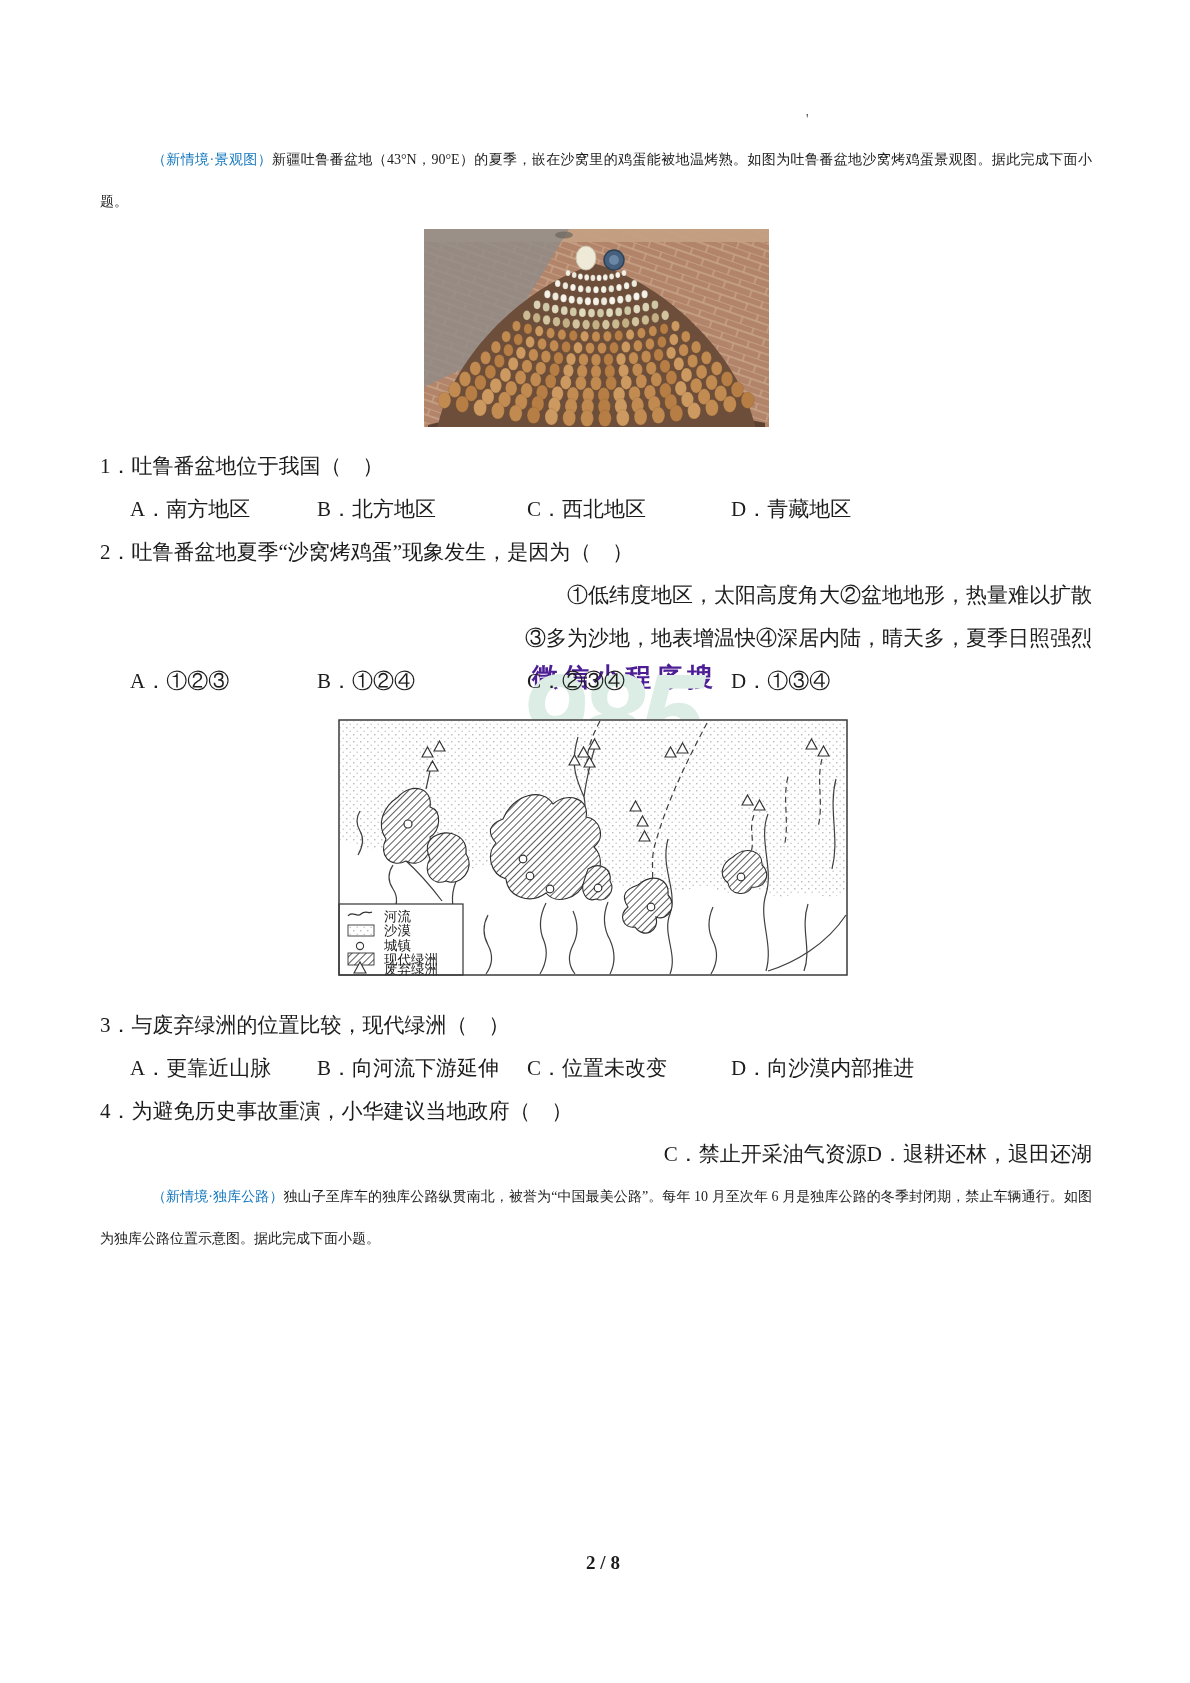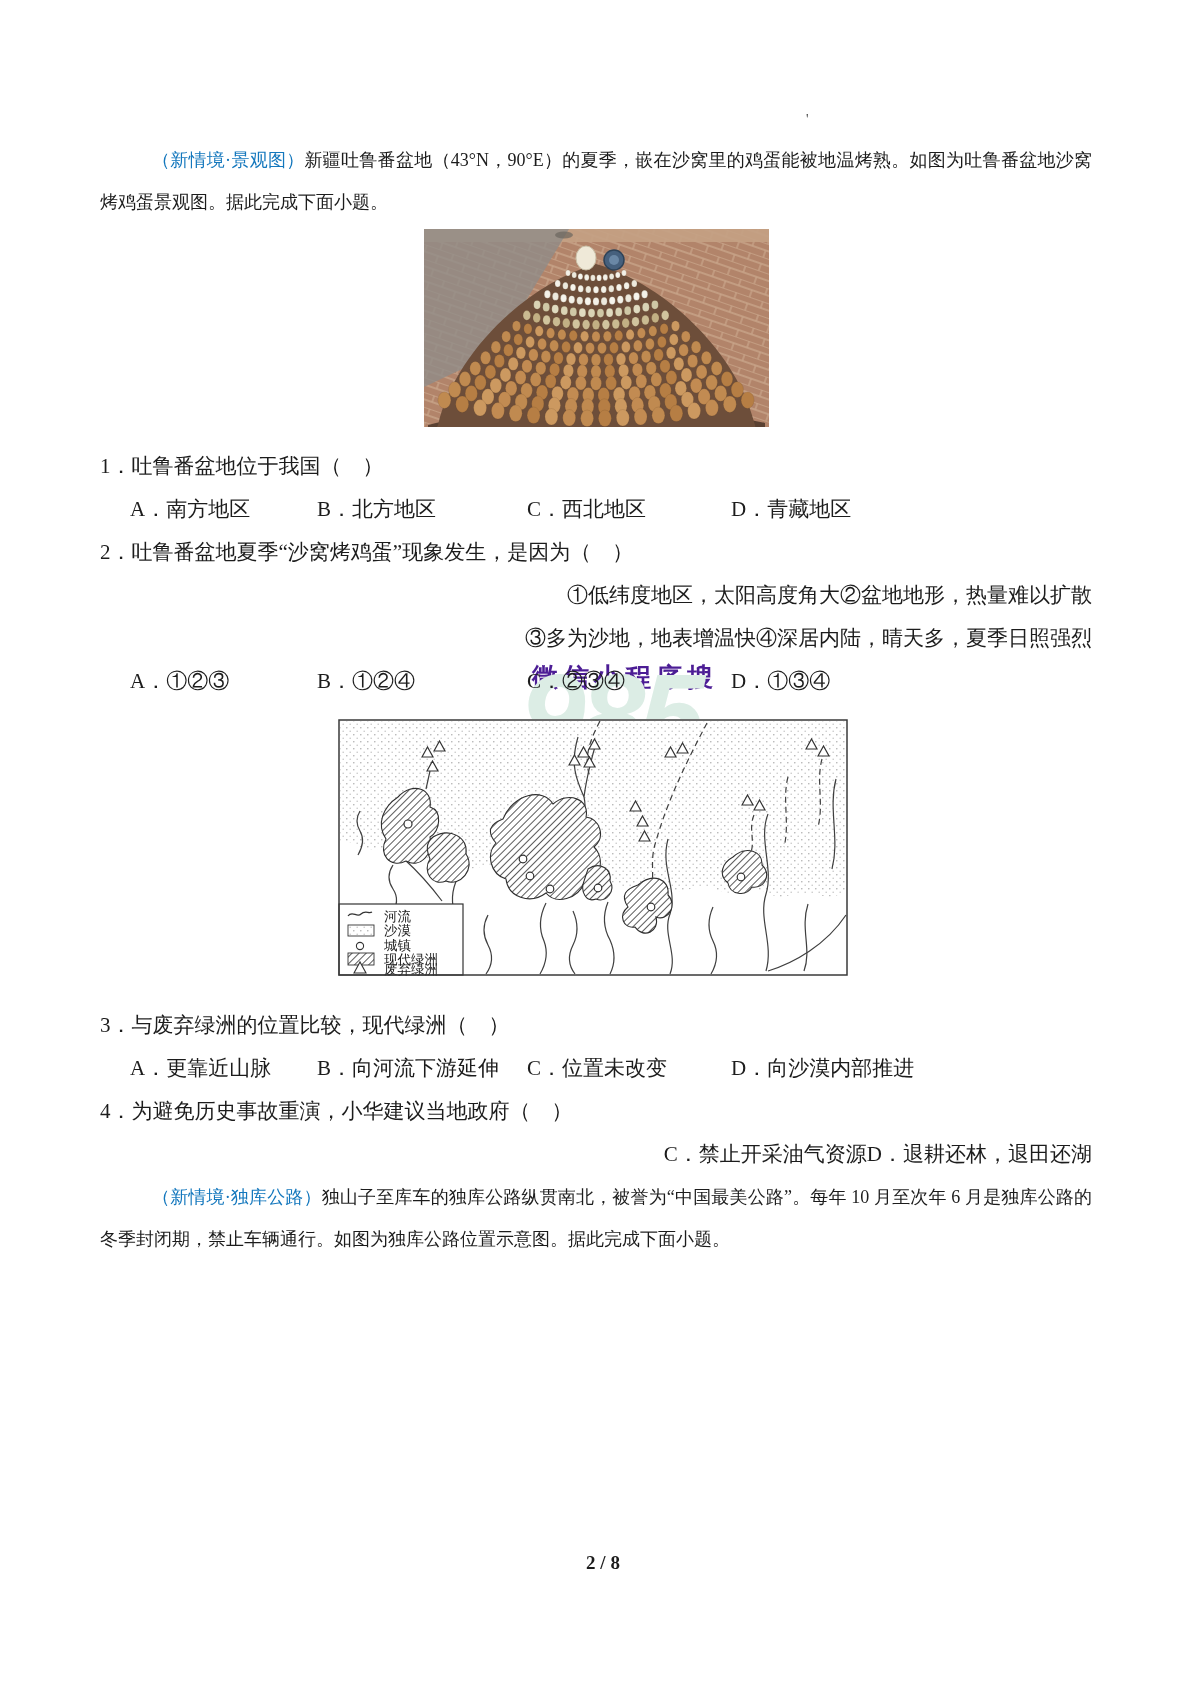--- a/index.html
+++ b/index.html
@@ -11,21 +11,21 @@
   }
   .content{position:absolute; left:100px; top:139px; width:992px; z-index:2;}
   .banner{
     height:55px; background:#fbe6d1;
     display:flex; align-items:center; justify-content:center;
   }
   .banner .title{
     font-family:"Liberation Sans","DejaVu Sans",sans-serif;
     font-weight:bold; font-size:37px; color:#1377bd; letter-spacing:3px;
   }
-  p.para{margin:0; font-size:18px; line-height:42px; text-align:justify; text-indent:52px;}
+  p.para{margin:0; font-size:14px; line-height:42px; text-align:justify; text-indent:52px;}
   .tag{color:#1377bd;}
   .stem{font-size:21px; line-height:43px; margin:0;}
   .opt-row{font-size:21px; line-height:43px; padding-left:30px; white-space:nowrap;}
   .opt-row .o1{display:inline-block; width:187px;}
   .opt-row .o2{display:inline-block; width:210px;}
   .opt-row .o3{display:inline-block; width:204px;}
   .two-col{font-size:21px; line-height:43px; white-space:nowrap;text-align:right;}
   .two-col .c1{display:inline-block; width:427px;}
   .two-col.indent{padding-left:30px;}
   .two-col.indent .c1{width:397px;}

